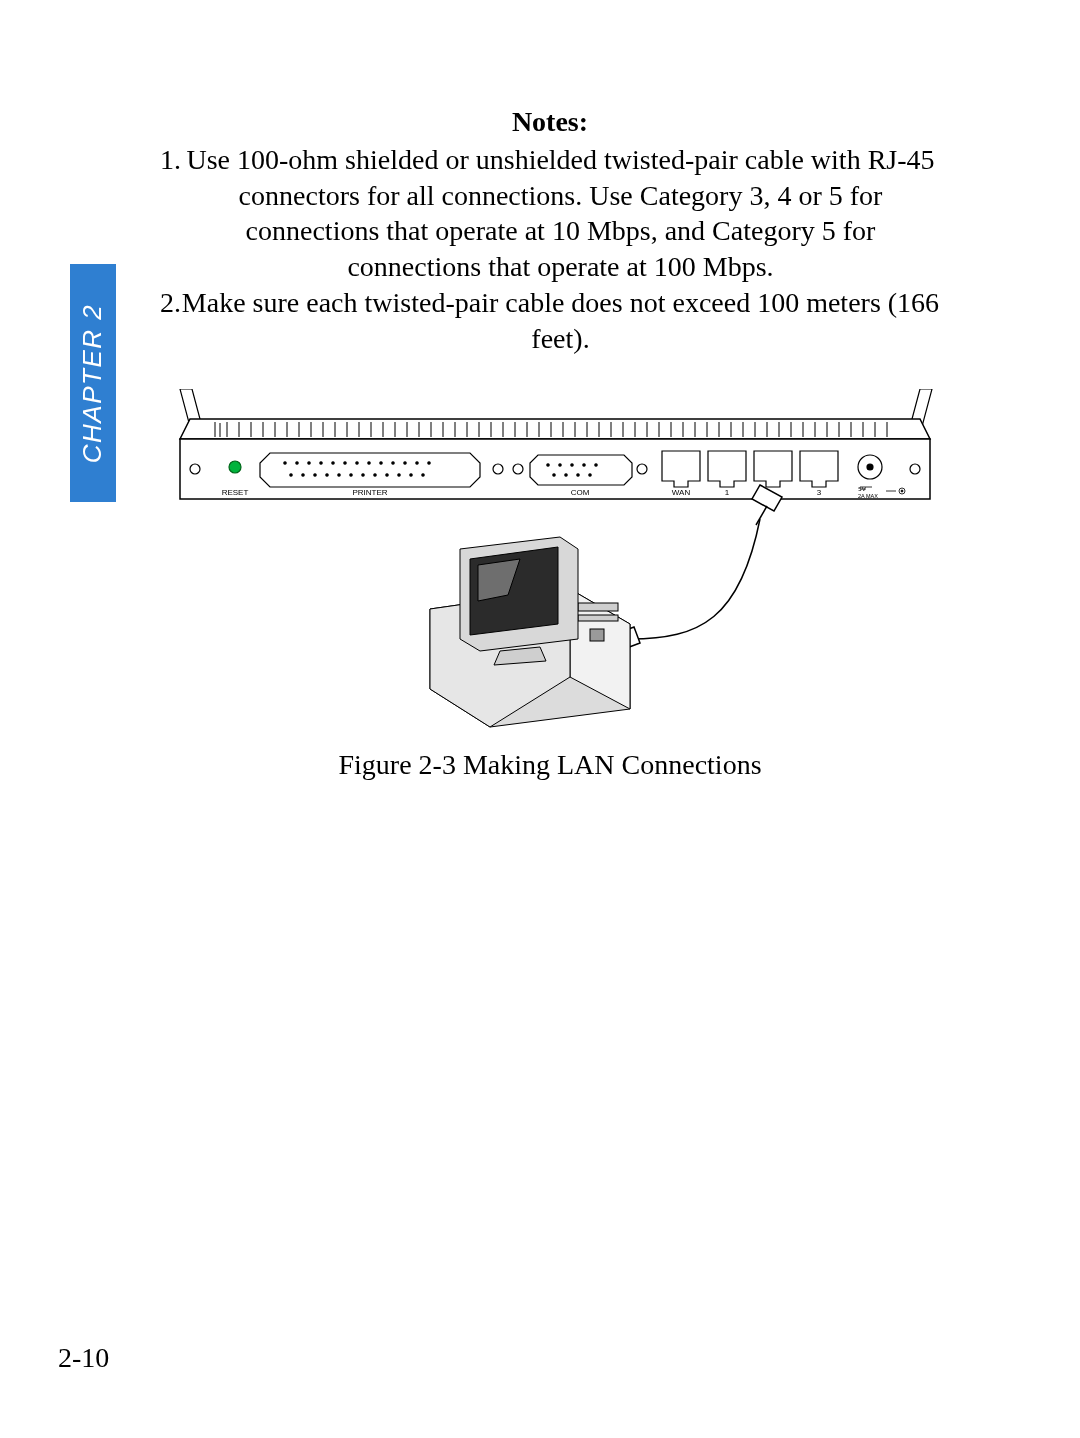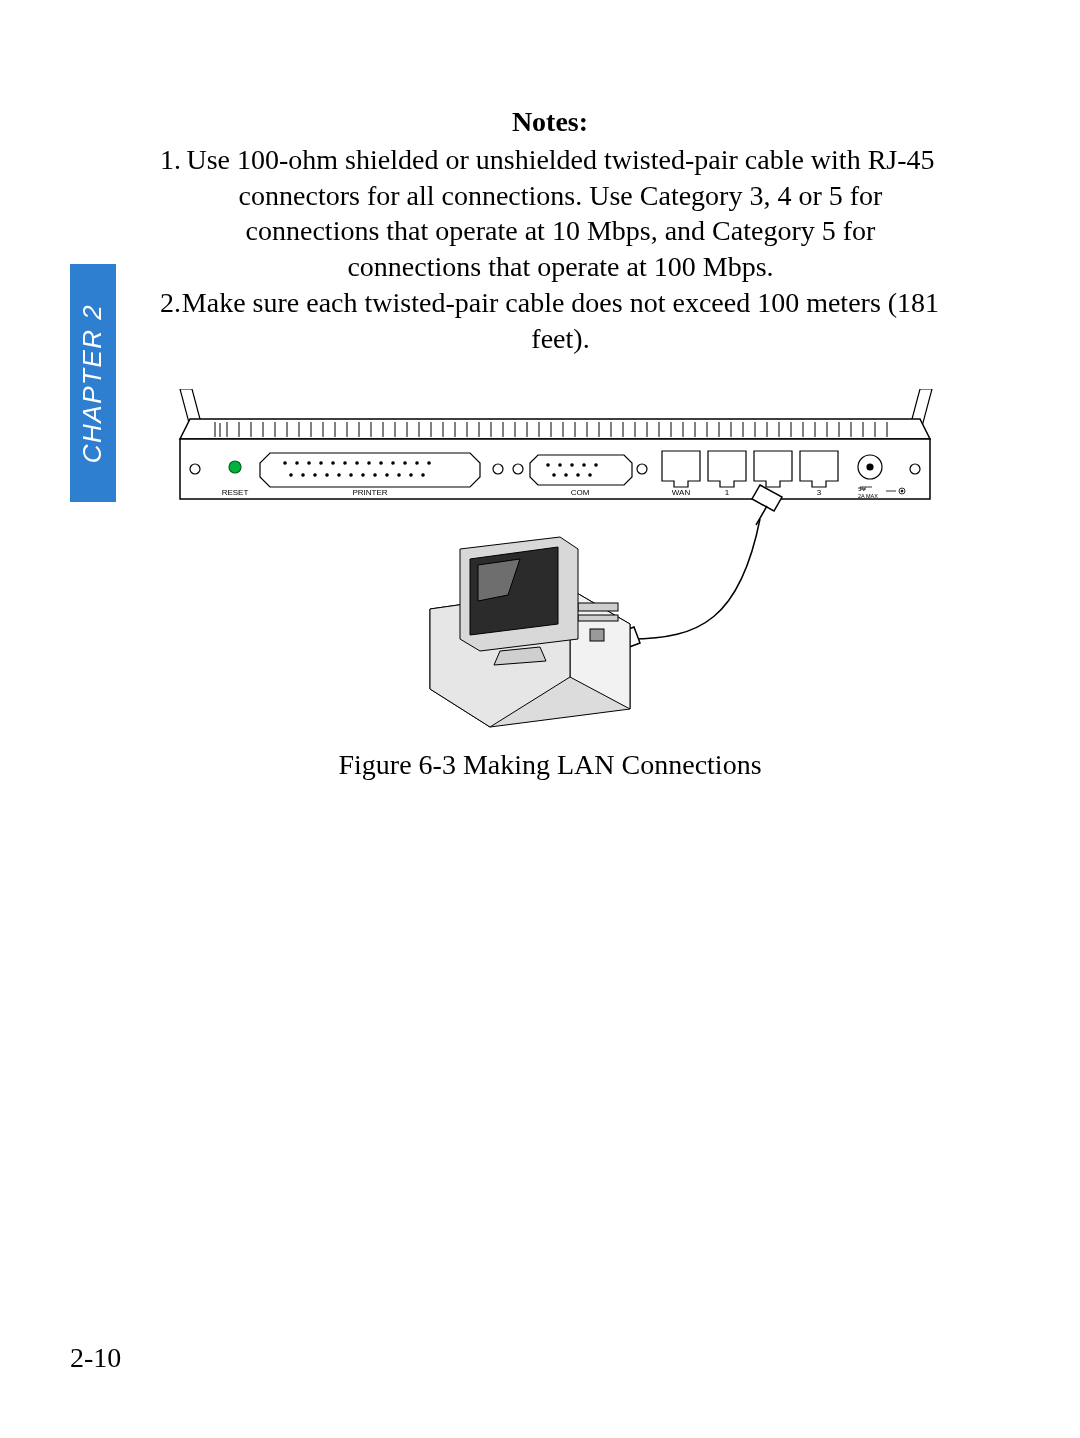--- a/index.html
+++ b/index.html
@@ -70,21 +70,21 @@
   }
   .figure-wrap {
     margin-top: 32px;
   }
   .figure-caption {
     margin-top: 18px;
     font-size: 28px;
   }
   .page-number {
     position: absolute;
-    left: 70px;
+    left: 58px;
     bottom: 64px;
     font-size: 28px;
   }
   svg { display: block; }
 </style>
 </head>
 <body>
 
 <div class="page">
 
@@ -96,21 +96,21 @@
   <div class="content">
 
     <p class="notes-heading">Notes:</p>
 
     <div class="note-item">
       <span class="note-num">1.</span>
       <span class="note-text">Use 100-ohm shielded or unshielded twisted-pair cable with RJ-45 connectors for all connections. Use Category 3, 4 or 5 for connections that operate at 10 Mbps, and Category 5 for connections that operate at 100 Mbps.</span>
     </div>
     <div class="note-item">
       <span class="note-num">2.</span>
-      <span class="note-text">Make sure each twisted-pair cable does not exceed 100 meters (181 feet).</span>
+      <span class="note-text">Make sure each twisted-pair cable does not exceed 100 meters (166 feet).</span>
     </div>
 
     <div class="figure-wrap">
       <svg viewBox="0 0 780 340" width="780" height="340">
 
         <g stroke="#000" stroke-width="1.2" fill="#fff">
 
           <polygon points="20,0 32,0 48,60 36,60" fill="#fff"></polygon>
           <line x1="36" y1="60" x2="40" y2="85"></line>
 
@@ -317,20 +317,20 @@
             <polygon points="300,160 400,148 418,160 418,250 320,262 300,250" fill="#d8d8d8"></polygon>
             <polygon points="310,170 398,158 398,235 310,246" fill="#2b2b2b"></polygon>
 
             <polygon points="318,176 360,170 348,206 318,212" fill="#6e6e6e"></polygon>
 
             <polygon points="340,262 380,258 386,272 334,276" fill="#cfcfcf"></polygon>
           </g>
         </g>
       </svg>
 
-      <div class="figure-caption">Figure 6-3 Making LAN Connections</div>
+      <div class="figure-caption">Figure 2-3 Making LAN Connections</div>
     </div>
 
   </div>
 
   <div class="page-number">2-10</div>
 
 </div>
 
 </body></html>

